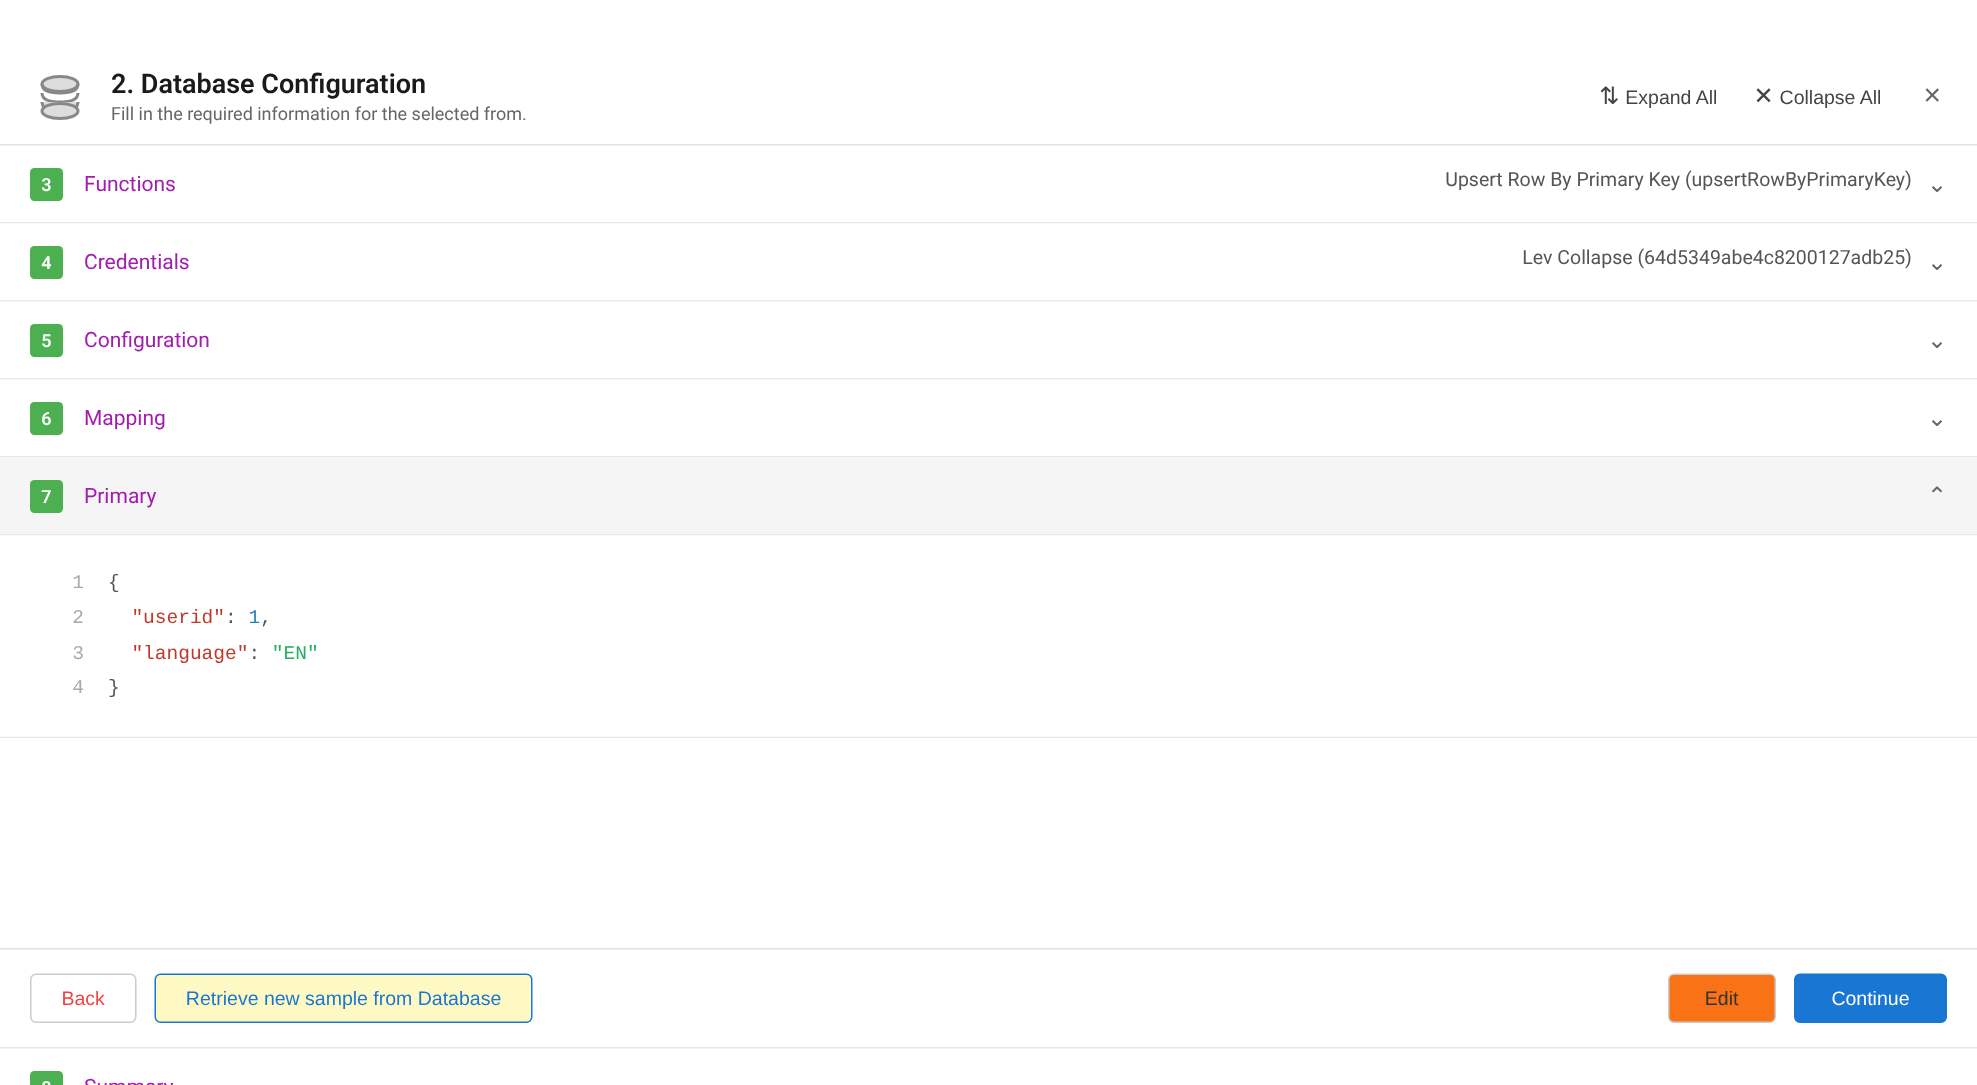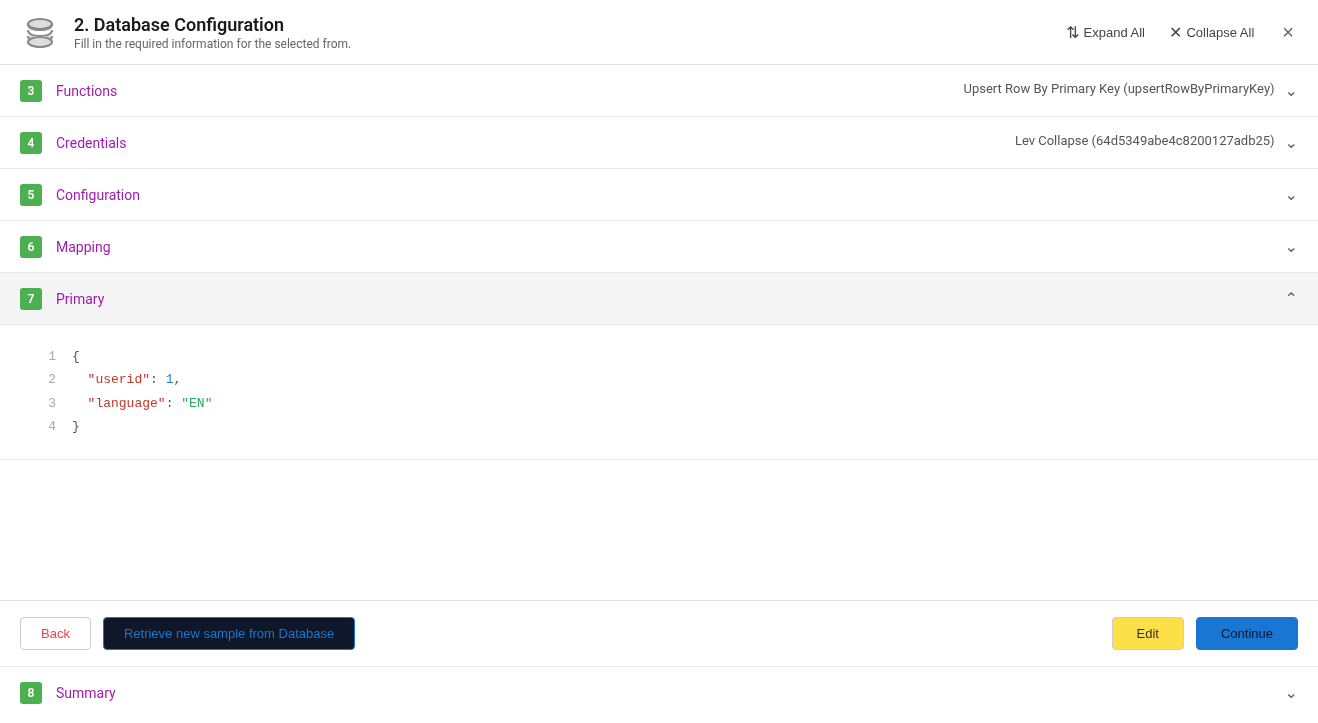--- a/index.html
+++ b/index.html
@@ -13,20 +13,21 @@
       overflow: hidden;
     }
 
     .header {
       display: flex;
       align-items: center;
       justify-content: space-between;
       padding: 12px 20px;
       border-bottom: 1px solid #e0e0e0;
       background: #fff;
+      margin-top: 32px;
     }
 
     .header-left {
       display: flex;
       align-items: center;
       gap: 14px;
     }
 
     .header-icon {
       width: 40px;
@@ -211,45 +212,45 @@
       background: #fff;
       border-radius: 4px;
       cursor: pointer;
       font-size: 13px;
       color: #ef4444;
     }
 
     .btn-retrieve {
       padding: 8px 20px;
       border: 1px solid #1976d2;
-      background: #0f172a;
+      background: #fef9c3;
       border-radius: 4px;
       cursor: pointer;
       font-size: 13px;
       color: #1976d2;
     }
 
     .btn-edit {
       padding: 8px 24px;
       border: 1px solid #ccc;
-      background: #fde047;
+      background: #f97316;
       border-radius: 4px;
       cursor: pointer;
       font-size: 13px;
       color: #333;
     }
 
     .btn-continue {
       padding: 8px 24px;
       border: 1px solid #1976d2;
       background: #1976d2;
       border-radius: 4px;
       cursor: pointer;
       font-size: 13px;
-      color: #0f172a;
+      color: #ffffff;
       font-weight: 500;
     }
 
     
     .summary-section {
       display: flex;
       align-items: center;
       justify-content: space-between;
       padding: 0 20px;
       height: 52px;

